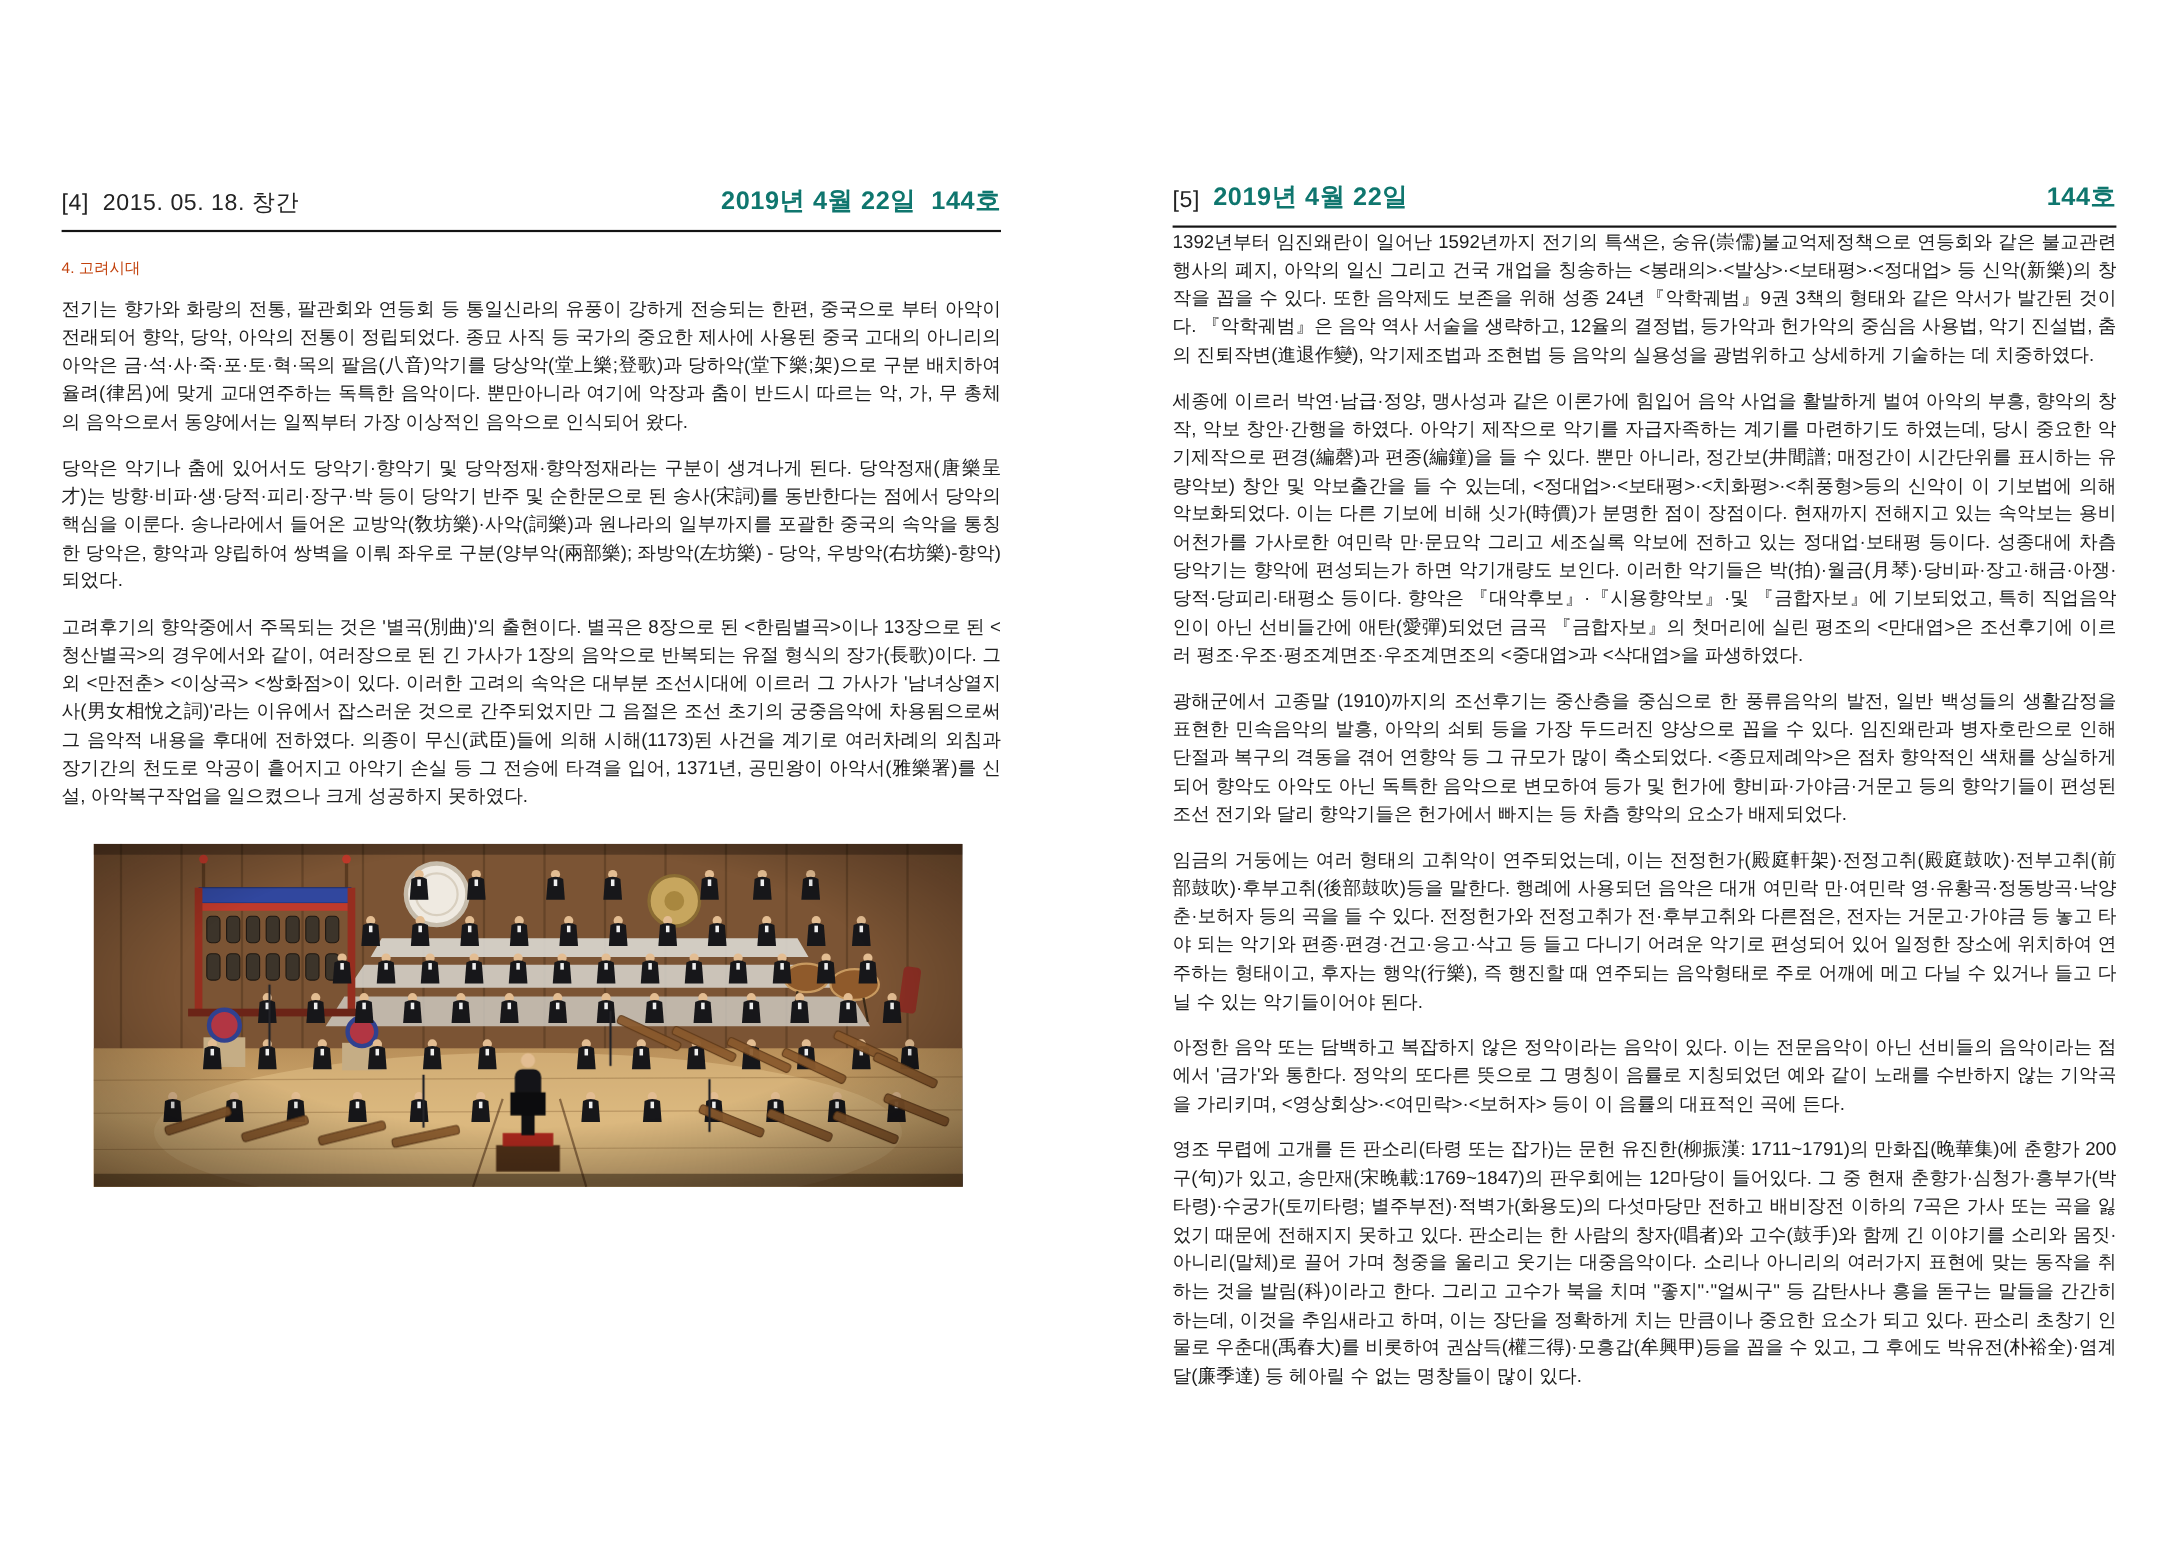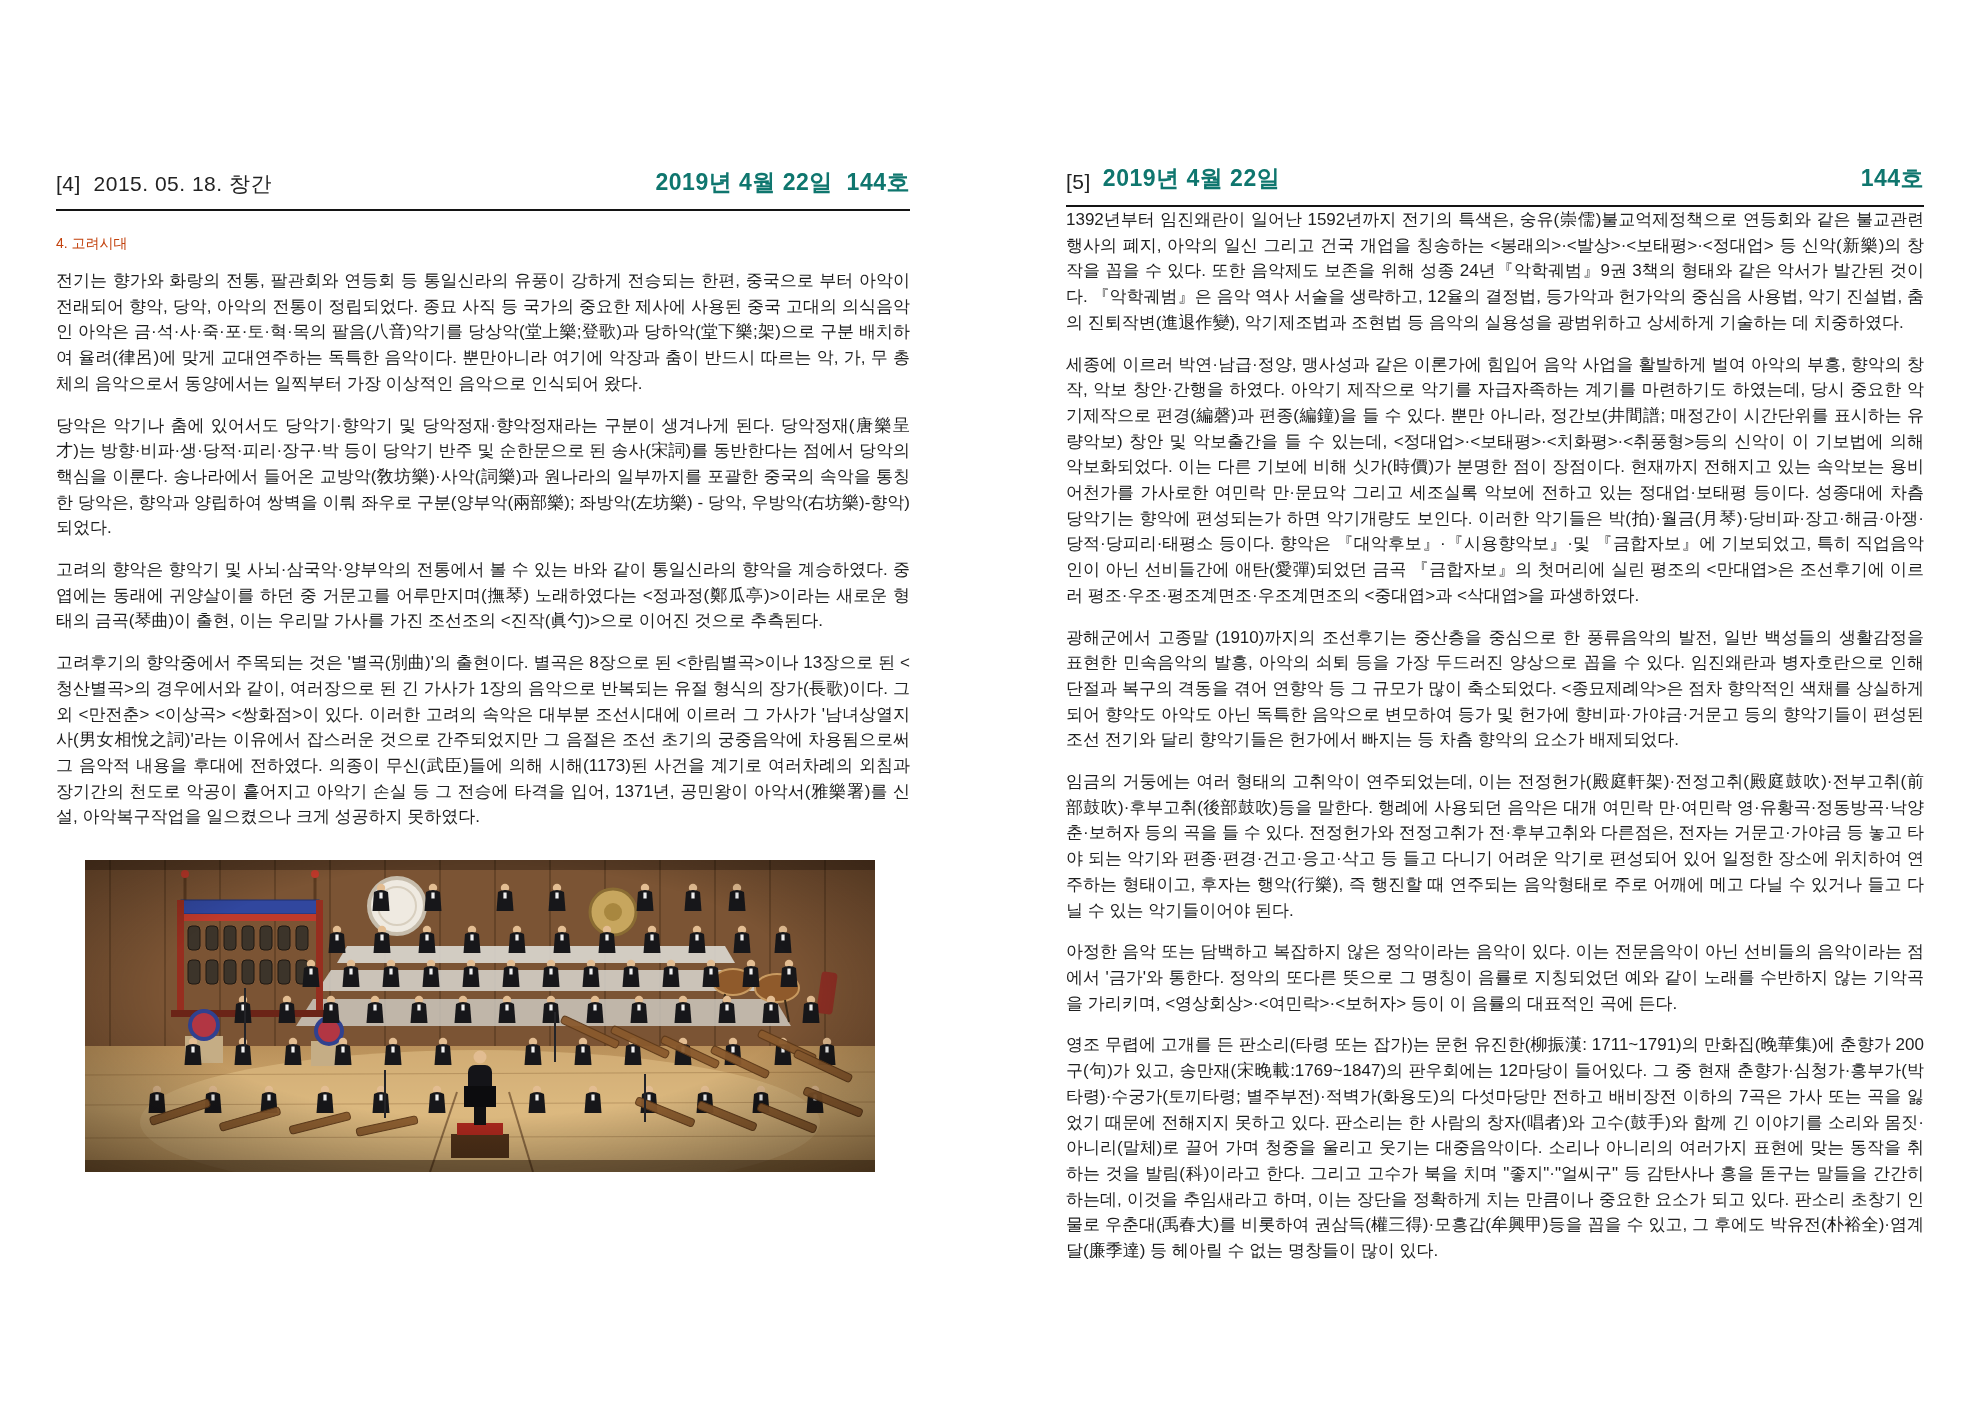--- a/index.html
+++ b/index.html
@@ -34,23 +34,22 @@
 
 <section class="page page-left">
   <header class="page-header">
     <span class="hdr-plain">[4]  2015. 05. 18. 창간</span>
     <span class="hdr-bold">2019년 4월 22일  144호</span>
   </header>
 
   <h2 class="section-title">4. 고려시대</h2>
 
   <div class="body-text">
-    <p class="para">전기는 향가와 화랑의 전통, 팔관회와 연등회 등 통일신라의 유풍이 강하게 전승되는 한편, 중국으로 부터 아악이 전래되어 향악, 당악, 아악의 전통이 정립되었다. 종묘 사직 등 국가의 중요한 제사에 사용된 중국 고대의 의식음악인 아악은 금·석·사·죽·포·토·혁·목의 팔음(八音)악기를 당상악(堂上樂;登歌)과 당하악(堂下樂;架)으로 구분 배치하여 율려(律呂)에 맞게 교대연주하는 독특한 음악이다. 뿐만아니라 여기에 악장과 춤이 반드시 따르는 악, 가, 무 총체의 음악으로서 동양에서는 일찍부터 가장 이상적인 음악으로 인식되어 왔다.</p>
+    <p class="para">전기는 향가와 화랑의 전통, 팔관회와 연등회 등 통일신라의 유풍이 강하게 전승되는 한편, 중국으로 부터 아악이 전래되어 향악, 당악, 아악의 전통이 정립되었다. 종묘 사직 등 국가의 중요한 제사에 사용된 중국 고대의 아니리의 아악은 금·석·사·죽·포·토·혁·목의 팔음(八音)악기를 당상악(堂上樂;登歌)과 당하악(堂下樂;架)으로 구분 배치하여 율려(律呂)에 맞게 교대연주하는 독특한 음악이다. 뿐만아니라 여기에 악장과 춤이 반드시 따르는 악, 가, 무 총체의 음악으로서 동양에서는 일찍부터 가장 이상적인 음악으로 인식되어 왔다.</p>
     <p class="para">당악은 악기나 춤에 있어서도 당악기·향악기 및 당악정재·향악정재라는 구분이 생겨나게 된다. 당악정재(唐樂呈才)는 방향·비파·생·당적·피리·장구·박 등이 당악기 반주 및 순한문으로 된 송사(宋詞)를 동반한다는 점에서 당악의 핵심을 이룬다. 송나라에서 들어온 교방악(敎坊樂)·사악(詞樂)과 원나라의 일부까지를 포괄한 중국의 속악을 통칭한 당악은, 향악과 양립하여 쌍벽을 이뤄 좌우로 구분(양부악(兩部樂); 좌방악(左坊樂) - 당악, 우방악(右坊樂)-향악) 되었다.</p>
-    <p class="para">고려의 향악은 향악기 및 사뇌·삼국악·양부악의 전통에서 볼 수 있는 바와 같이 통일신라의 향악을 계승하였다. 중엽에는 동래에 귀양살이를 하던 중 거문고를 어루만지며(撫琴) 노래하였다는 &lt;정과정(鄭瓜亭)&gt;이라는 새로운 형태의 금곡(琴曲)이 출현, 이는 우리말 가사를 가진 조선조의 &lt;진작(眞勺)&gt;으로 이어진 것으로 추측된다.</p>
     <p class="para">고려후기의 향악중에서 주목되는 것은 '별곡(別曲)'의 출현이다. 별곡은 8장으로 된 &lt;한림별곡&gt;이나 13장으로 된 &lt;청산별곡&gt;의 경우에서와 같이, 여러장으로 된 긴 가사가 1장의 음악으로 반복되는 유절 형식의 장가(長歌)이다. 그외 &lt;만전춘&gt; &lt;이상곡&gt; &lt;쌍화점&gt;이 있다. 이러한 고려의 속악은 대부분 조선시대에 이르러 그 가사가 '남녀상열지사(男女相悅之詞)'라는 이유에서 잡스러운 것으로 간주되었지만 그 음절은 조선 초기의 궁중음악에 차용됨으로써 그 음악적 내용을 후대에 전하였다. 의종이 무신(武臣)들에 의해 시해(1173)된 사건을 계기로 여러차례의 외침과 장기간의 천도로 악공이 흩어지고 아악기 손실 등 그 전승에 타격을 입어, 1371년, 공민왕이 아악서(雅樂署)를 신설, 아악복구작업을 일으켰으나 크게 성공하지 못하였다.</p>
   </div>
 
   <div class="photo-wrap" role="img" aria-label="무대 위 전통 국악관현악단 단체 공연 사진 - 목재 벽 콘서트홀, 검은 정장의 연주자들, 왼쪽 편종 악기와 중앙 붉은 지휘대의 지휘자">
     <svg viewBox="0 0 790 312" width="790" height="312" xmlns="http://www.w3.org/2000/svg">
       <defs>
         <radialGradient id="vig" cx="50%" cy="42%" r="78%">
           <stop offset="52%" stop-color="rgba(0,0,0,0)"></stop>
           <stop offset="100%" stop-color="rgba(18,7,0,0.55)"></stop>
         </radialGradient>

